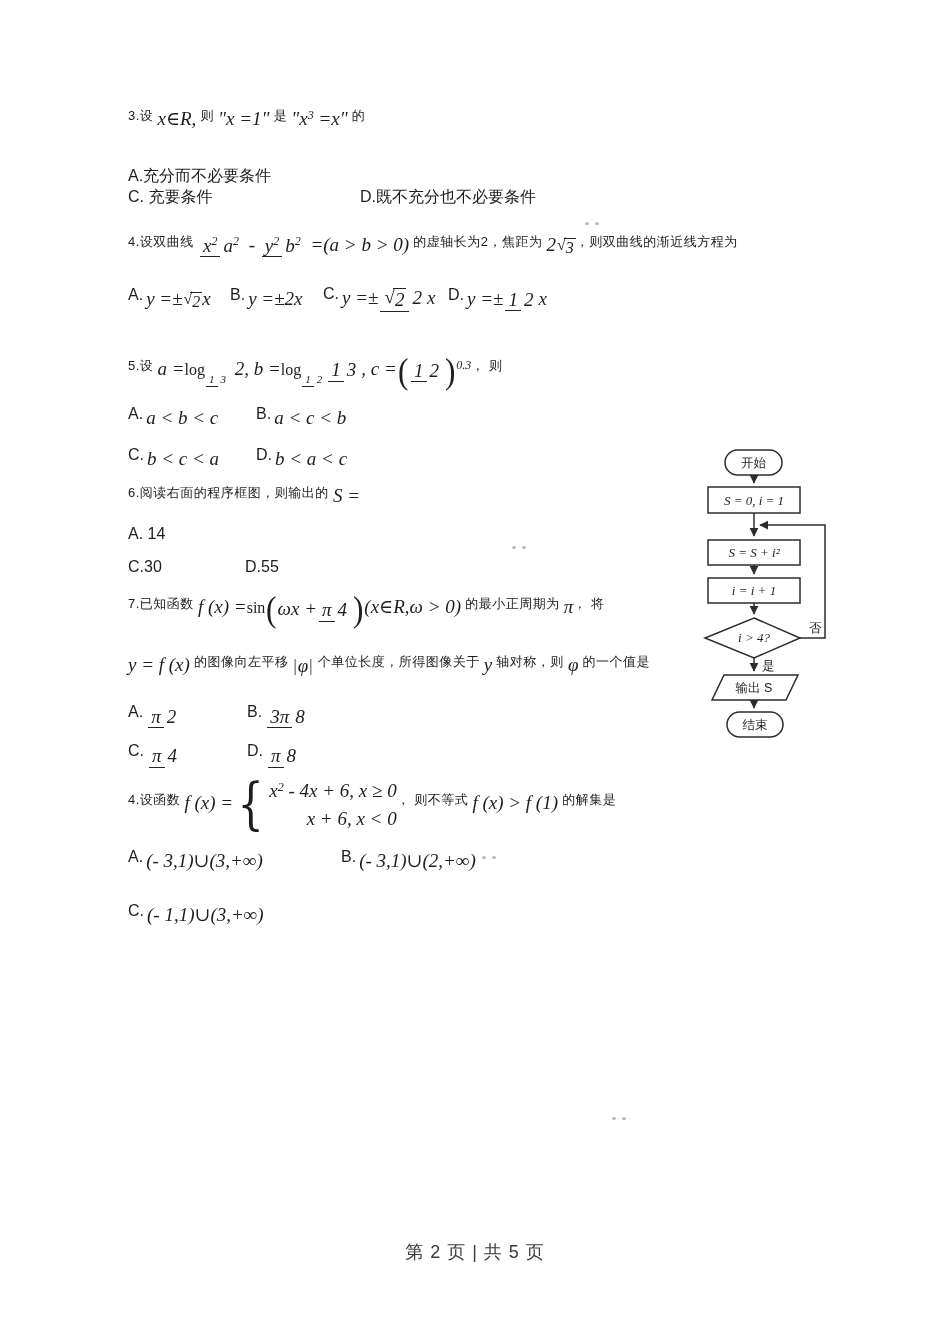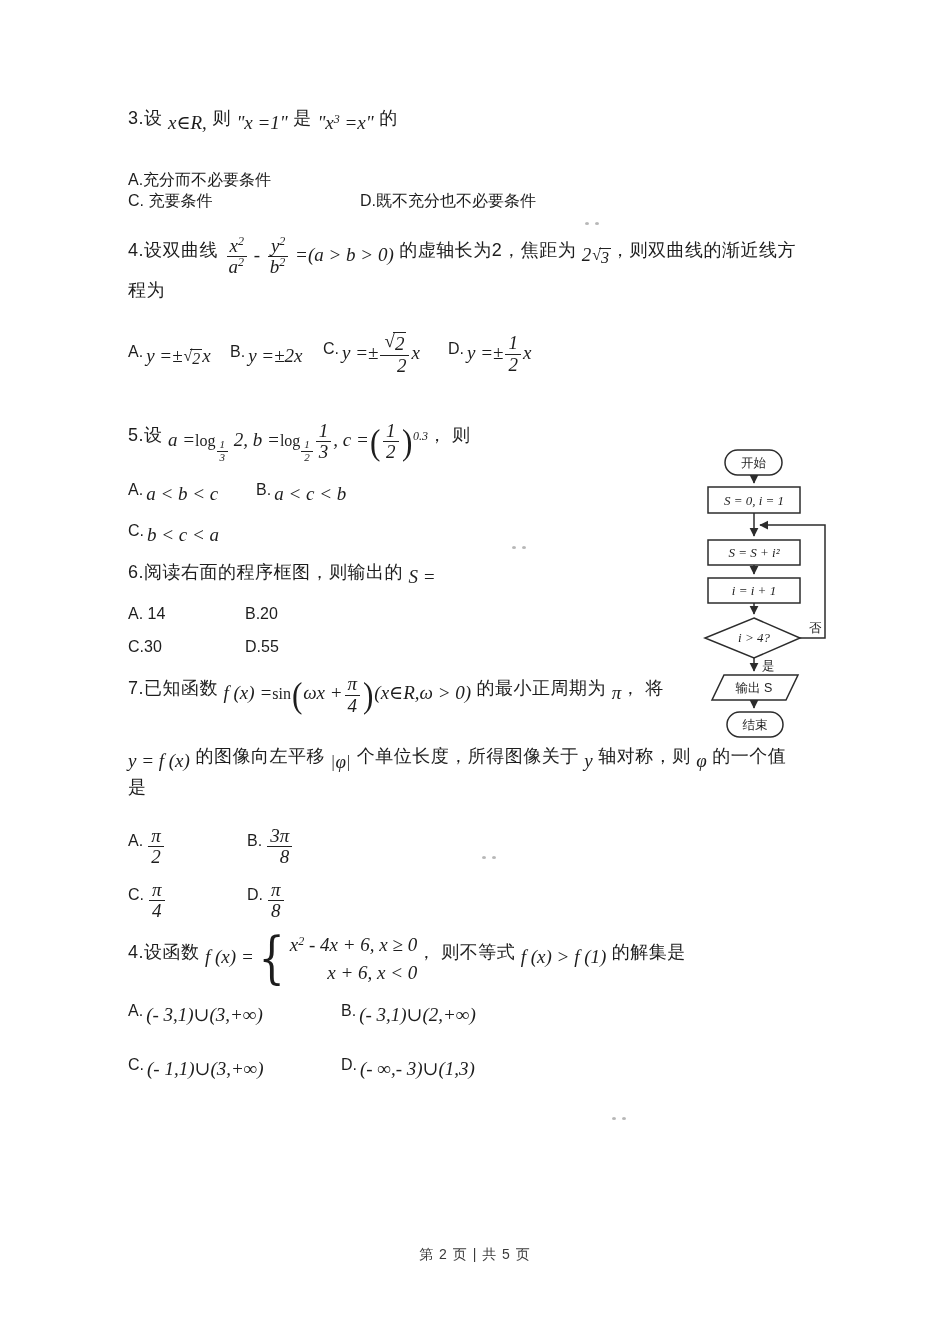--- a/index.html
+++ b/index.html
@@ -4,26 +4,26 @@
 <style>
   html,body{margin:0;padding:0;}
   body{
     width:950px;height:1344px;position:relative;overflow:hidden;
     background:#ffffff;color:#1d1d1d;
     font-family:"Liberation Sans","DejaVu Sans",sans-serif;
   }
   .content{position:absolute;left:128px;top:106px;width:672px;}
   
   .mx{font-size:16px;line-height:1.35;}
-  .mx .cn{font-size:18px;vertical-align:5px;letter-spacing:0.5px;}
+  .mx .cn{font-size:13px;vertical-align:5px;letter-spacing:0.5px;}
   .mx .mi{font-family:"Liberation Serif","DejaVu Serif",serif;font-style:italic;font-size:19px;}
   .mx .mfn{font-family:"Liberation Serif","DejaVu Serif",serif;font-style:normal;font-size:16px;}
   .mx sup{font-family:"Liberation Serif","DejaVu Serif",serif;font-style:italic;font-size:12px;line-height:0;}
   .mx sub{font-family:"Liberation Serif","DejaVu Serif",serif;font-style:italic;font-size:11px;line-height:0;vertical-align:-0.7em;}
-  .frac{display:inline-flex;flex-direction:column;align-items:flex-end;vertical-align:middle;
+  .frac{display:inline-flex;flex-direction:row;align-items:flex-start;vertical-align:middle;
         font-family:"Liberation Serif","DejaVu Serif",serif;font-style:italic;font-size:19px;line-height:1.08;margin:0 2px;}
   .frac>.num{padding:0 3px;border-bottom:1.3px solid #222;}
   .frac>.den{padding:0 3px;}
   sub .frac{font-size:11px;margin:0 1px;}
   .sqrt{display:inline-flex;align-items:stretch;white-space:nowrap;font-family:"Liberation Serif","DejaVu Serif",serif;font-style:italic;}
   .sqrt>.rt{font-style:normal;line-height:1;align-self:flex-start;transform:translate(1px,-1px);}
   .sqrt>.bd{border-top:1.3px solid #222;padding:0 2px;margin-left:-1px;line-height:1.15;}
   .paren{display:inline-flex;align-items:center;vertical-align:middle;}
   .paren>.pl,.paren>.pr{font-family:"Liberation Serif","DejaVu Serif",serif;font-style:normal;
         font-size:230%;font-weight:300;line-height:0.82;transform:scaleX(0.85);}
@@ -37,21 +37,21 @@
   .stem{margin:0;}
   .optrow{display:grid;align-items:center;}
   .opt{font-size:16px;}
   .olabel{font-size:16px;vertical-align:5px;margin-right:3px;}
   
   .flowchart{position:absolute;left:688px;top:440px;width:160px;height:312px;}
   .fc-text{font-size:12.5px;fill:#1d1d1d;}
   .fc-math{font-family:"Liberation Serif","DejaVu Serif",serif;font-style:italic;font-size:13px;fill:#1d1d1d;}
   .fc-shape{fill:none;stroke:#2c2c2c;stroke-width:1.5;}
   
-  .footer{position:absolute;left:0;right:0;bottom:80px;text-align:center;font-size:14px;color:#3a3a3a;letter-spacing:1px;}
+  .footer{position:absolute;left:0;right:0;bottom:80px;text-align:center;font-size:18px;color:#3a3a3a;letter-spacing:1px;}
   .speck{position:absolute;width:4px;height:3px;background:#9a9a9a;border-radius:50%;opacity:0.7;}
   .speck::after{content:"";position:absolute;left:10px;top:0;width:4px;height:3px;background:#9a9a9a;border-radius:50%;}
 </style>
 </head>
 <body>
 
 <div class="content">
 
   <section>
     <p class="stem mx" style="margin:0 0 34px 0"><span class="cn">3.设 </span><span class="mi">x∈R,</span><span class="cn"> 则 </span><span class="mi">"x =1"</span><span class="cn"> 是 </span><span class="mi">"x</span><sup>3</sup><span class="mi"> =x"</span><span class="cn"> 的</span></p>
@@ -112,28 +112,28 @@
               <span class="den">2</span>
             </span></span>
           <span class="pr">)</span>
         </span><sup>0.3</sup><span class="cn">， 则</span></p>
     <div class="optrow mx" style="grid-template-columns:128px 1fr;margin-bottom:13px">
       <span class="opt"><span class="olabel">A.</span><span><span class="mi">a &lt; b &lt; c</span></span></span>
       <span class="opt"><span class="olabel">B.</span><span><span class="mi">a &lt; c &lt; b</span></span></span>
     </div>
     <div class="optrow mx" style="grid-template-columns:128px 1fr;margin-bottom:12px">
       <span class="opt"><span class="olabel">C.</span><span><span class="mi">b &lt; c &lt; a</span></span></span>
+      <span class="opt"><span class="olabel">D.</span><span><span class="mi">b &lt; a &lt; c</span></span></span>
     </div>
   </section>
 
   <section>
     <p class="stem mx" style="margin:0 0 16px 0"><span class="cn">6.阅读右面的程序框图，则输出的 </span><span class="mi">S =</span></p>
     <div class="optrow" style="grid-template-columns:117px 1fr;margin-bottom:15px">
       <span class="opt">A. 14</span>
-      <span class="opt">B.20</span>
     </div>
     <div class="optrow" style="grid-template-columns:117px 1fr;margin-bottom:18px">
       <span class="opt">C.30</span>
       <span class="opt">D.55</span>
     </div>
   </section>
 
   <section>
     <p class="stem mx" style="margin:0 0 28px 0"><span class="cn">7.已知函数 </span><span class="mi">f (x) =</span><span class="mfn">sin</span><span class="paren">
           <span class="pl">(</span>
@@ -177,21 +177,20 @@
             <span class="crow"><span class="mi">x</span><sup>2</sup><span class="mi"> - 4x + 6, x ≥ 0</span></span>
             <span class="crow"><span class="mi">x + 6, x &lt; 0</span></span>
           </span>
         </span><span class="cn">， 则不等式 </span><span class="mi">f (x) &gt; f (1)</span><span class="cn"> 的解集是</span></p>
     <div class="optrow mx" style="grid-template-columns:213px 1fr;margin-bottom:26px">
       <span class="opt"><span class="olabel">A.</span><span><span class="mi">(- 3,1)∪(3,+∞)</span></span></span>
       <span class="opt"><span class="olabel">B.</span><span><span class="mi">(- 3,1)∪(2,+∞)</span></span></span>
     </div>
     <div class="optrow mx" style="grid-template-columns:213px 1fr">
       <span class="opt"><span class="olabel">C.</span><span><span class="mi">(- 1,1)∪(3,+∞)</span></span></span>
-      <span class="opt"><span class="olabel">D.</span><span><span class="mi">(- ∞,- 3)∪(1,3)</span></span></span>
     </div>
   </section>
 
 </div>
 
 <div class="flowchart">
   <svg width="160" height="312" viewBox="0 0 160 312">
     <defs>
       <marker id="ah" markerWidth="7" markerHeight="7" refX="5.5" refY="3" orient="auto">
         <path d="M0,0 L6,3 L0,6 Z" fill="#2c2c2c"></path>

